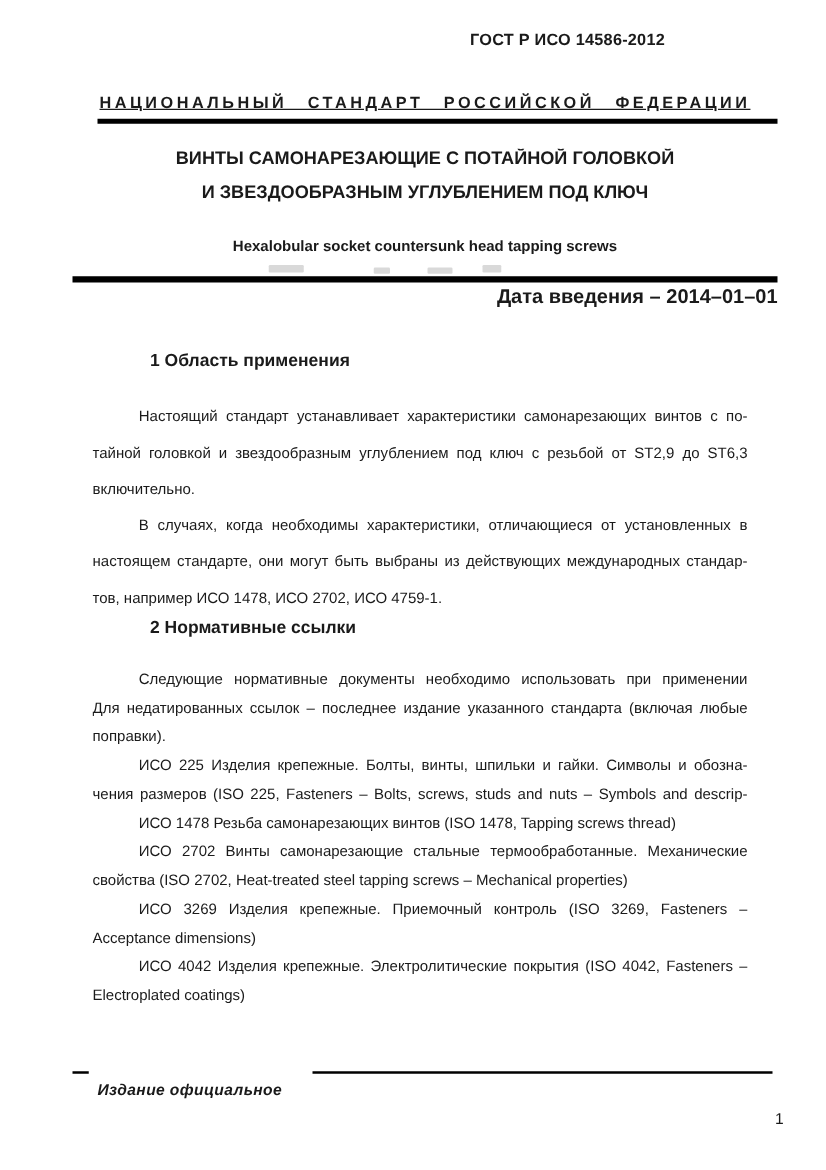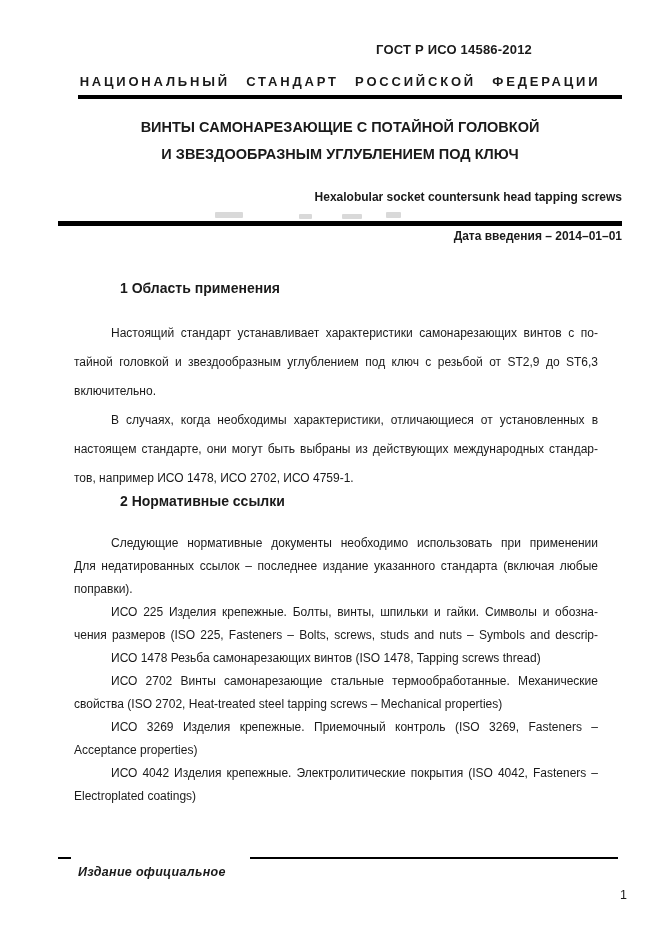--- a/index.html
+++ b/index.html
@@ -9,47 +9,47 @@
     font-family: "Liberation Sans", sans-serif;
     color: #1a1a1a;
     position: relative;
     overflow: hidden;
   }
   .doc { position: absolute; left: 0; top: 0; width: 661px; height: 936px; background: #fff; }
 
   
   .doc-code {
     position: absolute; top: 24px; right: 129px;
-    font-size: 13px; font-weight: bold; letter-spacing: 0.2px; white-space: nowrap; margin-top: 18px;
+    font-size: 13px; font-weight: bold; letter-spacing: 0.2px; white-space: nowrap;
   }
   .nat-std {
     position: absolute; top: 74px; left: 58px; width: 564px;
     font-size: 13px; font-weight: bold; text-align: center;
-    letter-spacing: 2.8px; word-spacing: 10px; white-space: nowrap; overflow: hidden;
+    letter-spacing: 2.8px; word-spacing: 10px; white-space: nowrap; overflow: hidden; text-decoration: underline;
   }
   .rule-1 { position: absolute; top: 95px; left: 78px; width: 544px; height: 4px; background: #000; }
 
   
   .title-ru { position: absolute; left: 58px; width: 564px; text-align: center;
     font-size: 14.5px; font-weight: bold; white-space: nowrap; overflow: hidden; }
   .title-ru.l1 { top: 119px; }
   .title-ru.l2 { top: 146px; }
-  .title-en { position: absolute; top: 190px; left: 58px; width: 564px; text-align: right;
+  .title-en { position: absolute; top: 190px; left: 58px; width: 564px; text-align: center;
     font-size: 12px; font-weight: bold; white-space: nowrap; }
 
   
   .remnant { position: absolute; background: #cccccc; opacity: 0.75; border-radius: 1px; }
   .r1 { top: 212px; left: 215px; width: 28px; height: 6px; }
   .r2 { top: 214px; left: 299px; width: 13px; height: 5px; }
   .r3 { top: 214px; left: 342px; width: 20px; height: 5px; }
   .r4 { top: 212px; left: 386px; width: 15px; height: 6px; }
 
   .rule-2 { position: absolute; top: 221px; left: 58px; width: 564px; height: 5px; background: #000; }
   .intro-date { position: absolute; top: 229px; left: 58px; width: 564px; text-align: right;
-    font-size: 12px; font-weight: bold; }
+    font-size: 16px; font-weight: bold; }
 
   
   .sections { position: absolute; top: 280px; left: 62px; width: 536px; }
   .sec-heading { font-size: 14px; font-weight: bold; line-height: 16px;
     margin: 0 0 23px 58px; white-space: nowrap; }
   .sec-body { font-size: 12px; line-height: 29px; }
   .sections .sec-body:last-of-type { line-height: 23px; margin-top: 2px; }
   .line { text-align: justify; text-align-last: justify; overflow: hidden; margin-left: 12px; }
   .sec-body { }
   .line.first { text-indent: 37px; }
@@ -98,21 +98,21 @@
       <div class="sec-body">
         <div class="line first">Следующие нормативные документы необходимо использовать при применении</div>
         <div class="line">Для недатированных ссылок – последнее издание указанного стандарта (включая любые</div>
         <div class="line last">поправки).</div>
         <div class="line first">ИСО 225 Изделия крепежные. Болты, винты, шпильки и гайки. Символы и обозна-</div>
         <div class="line">чения размеров (ISO 225, Fasteners – Bolts, screws, studs and nuts – Symbols and descrip-</div>
         <div class="line first last">ИСО 1478  Резьба самонарезающих винтов (ISO 1478, Tapping screws thread)</div>
         <div class="line first">ИСО 2702  Винты самонарезающие стальные термообработанные. Механические</div>
         <div class="line last">свойства (ISO 2702, Heat-treated steel tapping screws – Mechanical properties)</div>
         <div class="line first">ИСО 3269  Изделия крепежные. Приемочный контроль (ISO 3269, Fasteners –</div>
-        <div class="line last">Acceptance properties)</div>
+        <div class="line last">Acceptance dimensions)</div>
         <div class="line first">ИСО 4042 Изделия крепежные. Электролитические покрытия (ISO 4042, Fasteners –</div>
         <div class="line last">Electroplated coatings)</div>
       </div>
     </div>
 
   <div class="foot-dash"></div>
   <div class="foot-rule"></div>
   <div class="official">Издание официальное</div>
   <div class="page-num">1</div>
 

